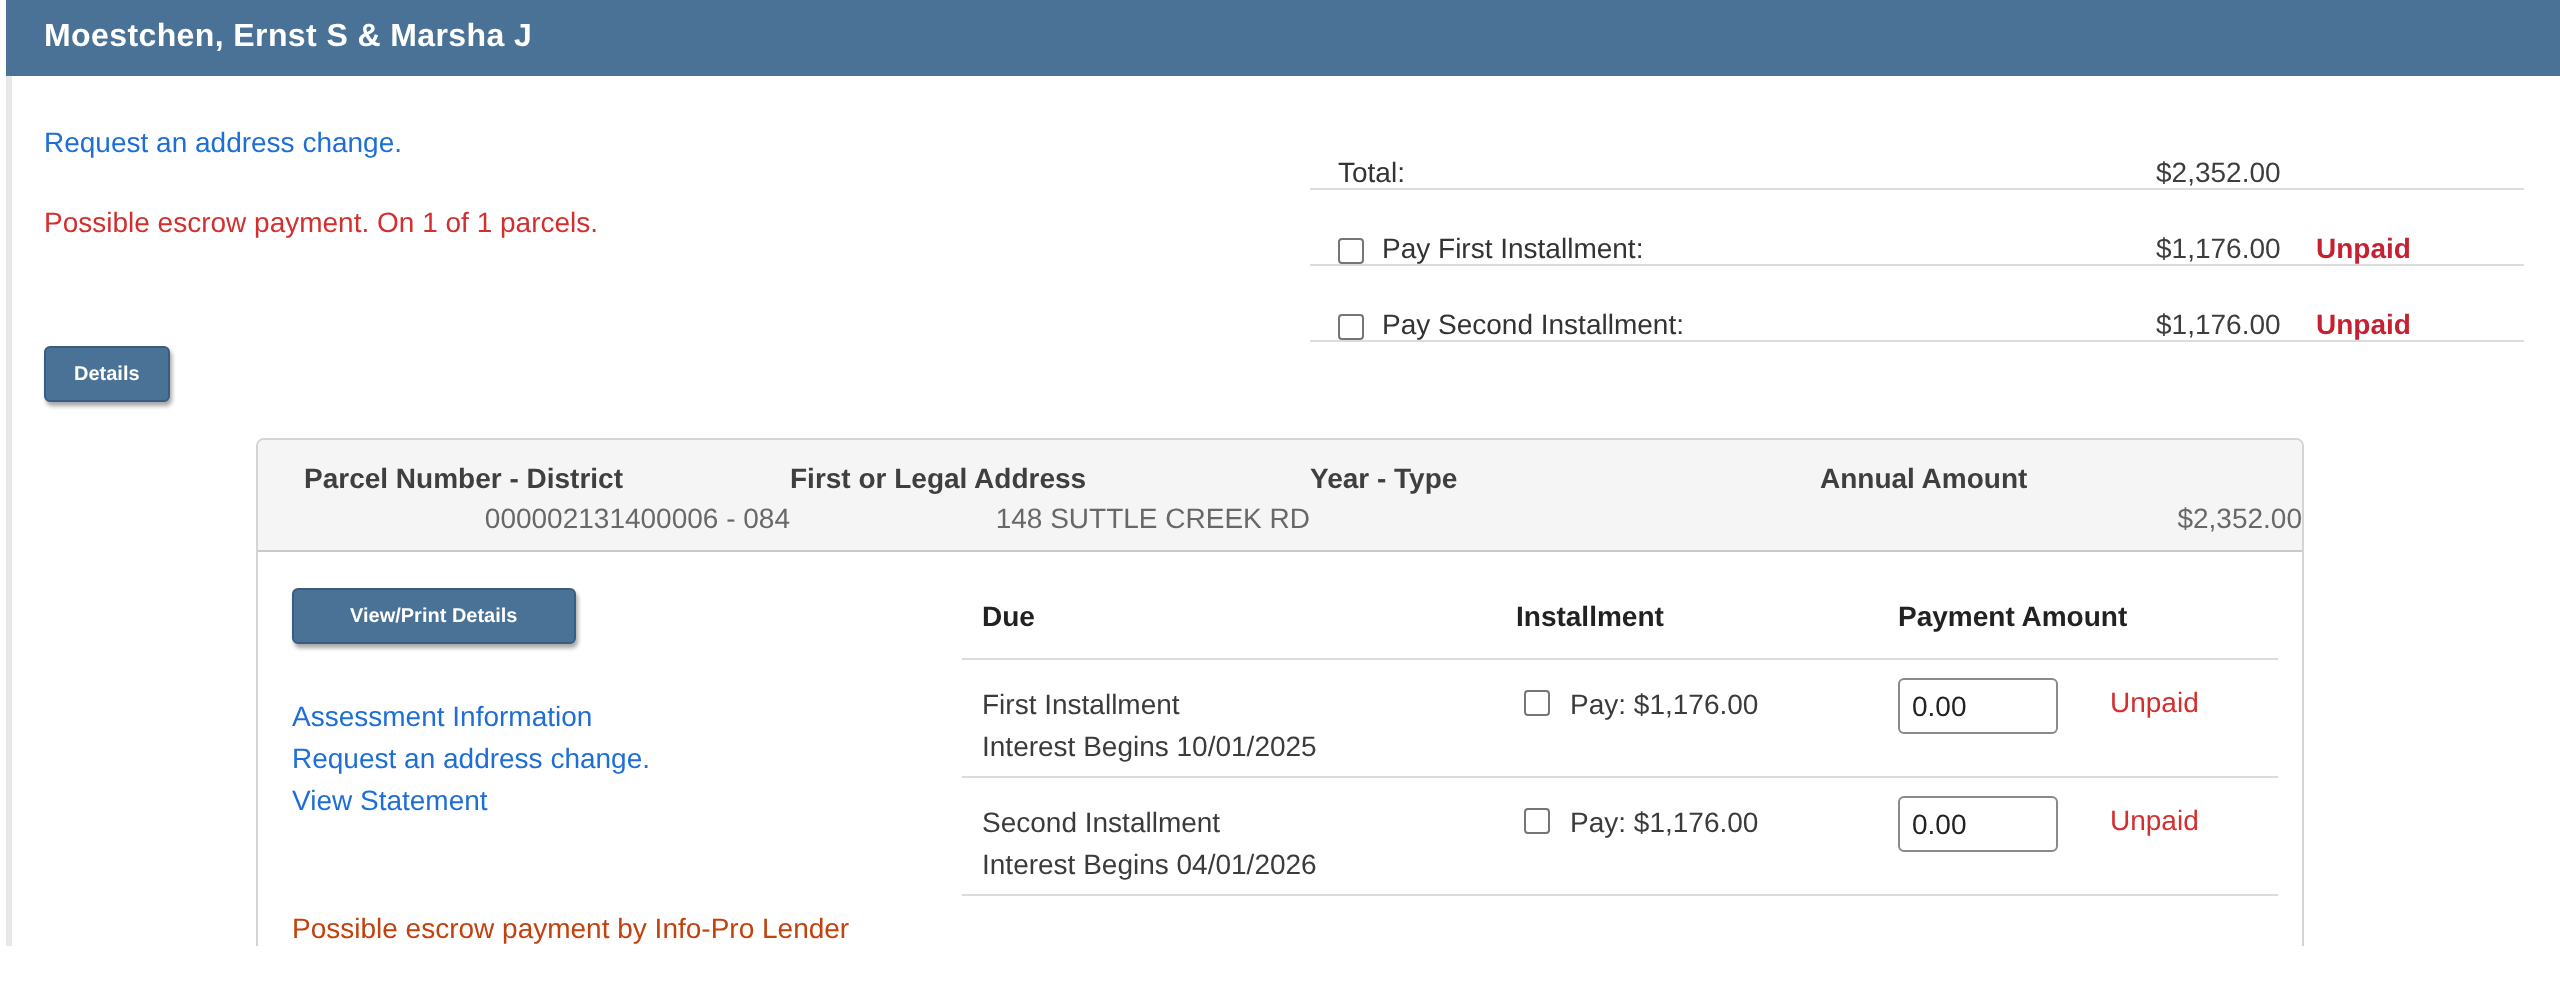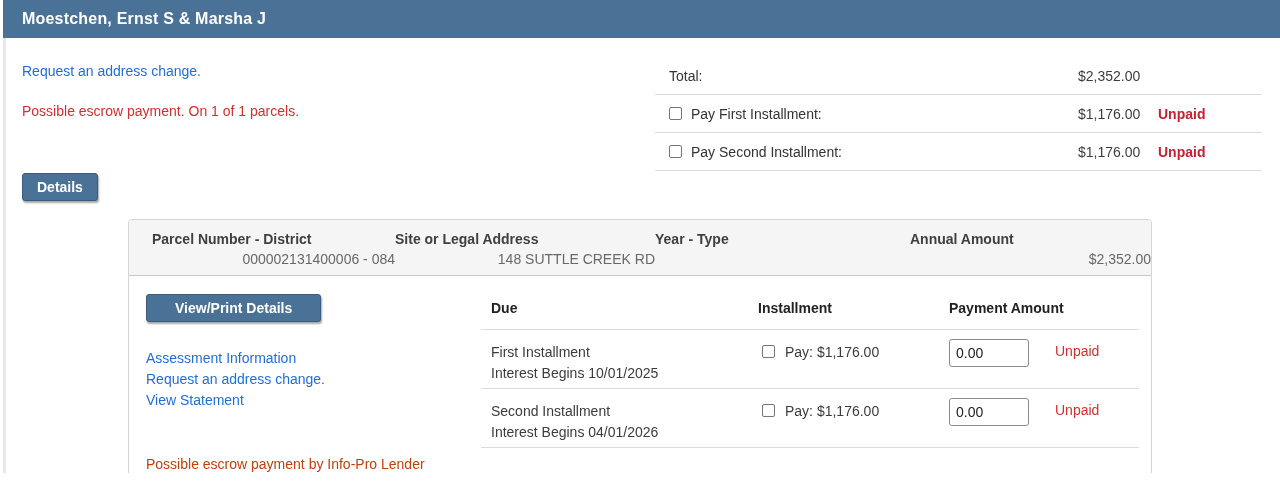--- a/index.html
+++ b/index.html
@@ -21,30 +21,30 @@
     color:#ffffff; font-size:16px; font-weight:700; letter-spacing:.2px;
   }
   
   .link { color:#1e6ed8; text-decoration:none; font-size:14px; cursor:pointer; }
   .addr-change-top { position:absolute; left:22px; top:61px; line-height:20px; }
   .escrow-top {
     position:absolute; left:22px; top:101px; line-height:20px;
     color:#d32f2f; font-size:14px;
   }
   .btn {
-    display:inline-block; background:#4a7296; color:#fff; font-size:14px; font-weight:700;
+    display:inline-block; background:#4a7296; color:#fff; font-size:10px; font-weight:700;
     border:1px solid #3a5c7e; border-radius:3px; padding:5px 14px; cursor:pointer;
     box-shadow:1px 2px 2px rgba(0,0,0,0.35);
     font-family:"Liberation Sans","DejaVu Sans",sans-serif;
   }
   .details-btn { position:absolute; left:22px; top:173px; height:28px; }
   
   .summary { position:absolute; left:655px; top:57px; width:607px; }
   .srow {
-    position:relative; display:flex; align-items:center; height:38px;
+    position:relative; display:flex; align-items:flex-end; height:38px;
     border-bottom:1px solid #dcdcdc; padding-left:14px; font-size:14px; color:#333;
   }
   .srow input[type=checkbox] { margin-right:9px; }
   input[type=checkbox] {
     appearance:none; -webkit-appearance:none; width:13px; height:13px;
     border:1px solid #757575; border-radius:2px; background:#fff; cursor:pointer; flex:none;
   }
   .samount { position:absolute; left:423px; color:#3d3d3d; }
   .sstatus { position:absolute; left:503px; color:#c62132; font-weight:700; }
   
@@ -124,21 +124,21 @@
     </div>
   </div>
 
   <section class="panel">
     <div class="panel-header">
       <div>
         <div class="ph-label">Parcel Number - District</div>
         <div class="ph-value">000002131400006 - 084</div>
       </div>
       <div>
-        <div class="ph-label">Site or Legal Address</div>
+        <div class="ph-label">First or Legal Address</div>
         <div class="ph-value">148 SUTTLE CREEK RD</div>
       </div>
       <div>
         <div class="ph-label">Year - Type</div>
       </div>
       <div>
         <div class="ph-label">Annual Amount</div>
         <div class="ph-value">$2,352.00</div>
       </div>
     </div>

